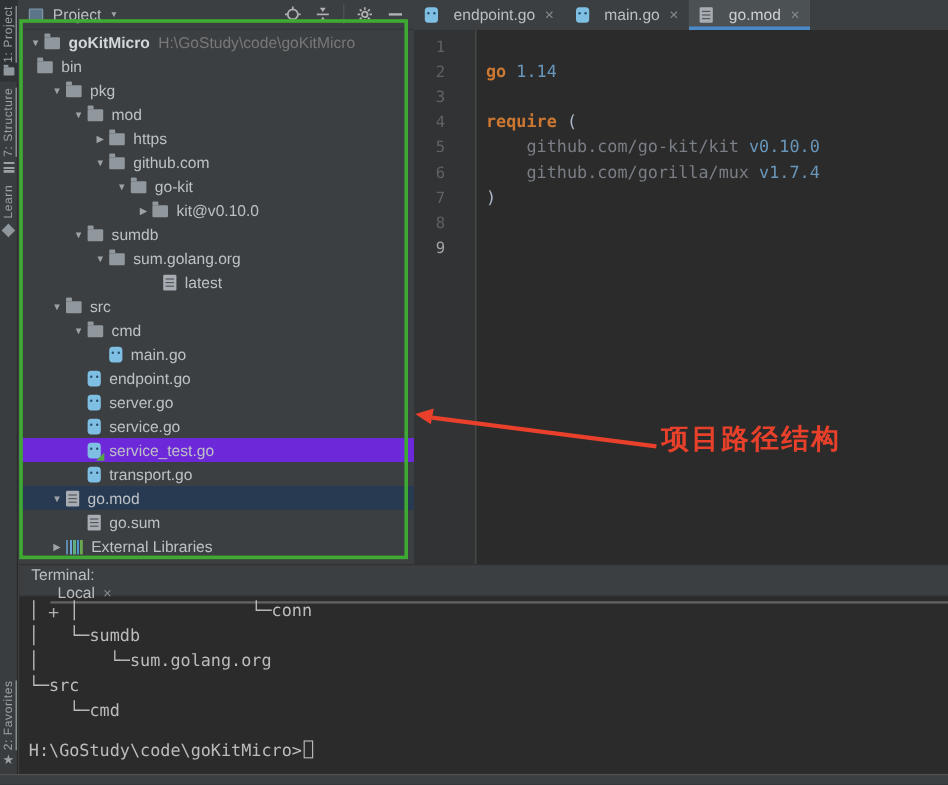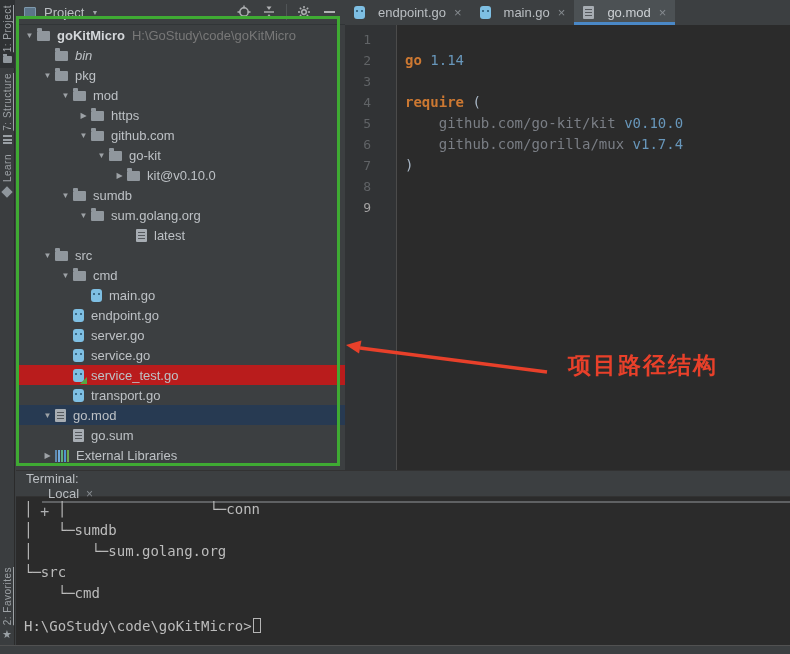--- a/index.html
+++ b/index.html
@@ -54,21 +54,21 @@
   }
   .tab.active { background:#4c5154; box-shadow:inset 0 -3px 0 #4a88c7; color:#ccd0d4; }
   .tab-close { color:#868b90; font-size:13px; margin-left:2px; }
   
   .proj-panel {
     position:absolute; left:16px; top:25px; width:329px; height:445px;
     background:#3c3f41; overflow:hidden; z-index:1;
   }
   .tree-row { display:flex; align-items:center; height:20px; font-size:13px; color:#bdc1c5; white-space:nowrap; }
   .tree-row.sel { background:#273a52; }
-  .tree-row.test { background:#b91c1c; }
+  .tree-row.test { background:#6d28d9; }
   .tw-arrow { width:15px; flex:none; font-size:8px; color:#9da2a6; text-align:center; }
   .ico { display:inline-block; flex:none; margin-right:7px; position:relative; }
   .ico.folder { width:13px; height:10px; background:#90979d; border-radius:1px; margin-top:1px; }
   .ico.folder::before { content:""; position:absolute; top:-3px; left:0; width:5px; height:3px; background:#90979d; border-radius:1px 1px 0 0; }
   .ico.go-file, .ico.go-test-file { width:11px; height:13px; background:#7ebfe3; border-radius:3px; }
   .ico.go-file::before, .ico.go-test-file::before {
     content:""; position:absolute; top:4px; left:2px; width:2px; height:2px;
     border-radius:50%; background:#27506b; box-shadow:5px 0 0 #27506b; }
   .ico.go-test-file::after { content:""; position:absolute; right:-3px; bottom:-2px;
     border-left:7px solid transparent; border-bottom:7px solid #55a743; }
@@ -117,21 +117,21 @@
   .cursor { display:inline-block; width:8px; height:15px; border:1px solid #b5b5b5; vertical-align:-2px; margin-left:1px; }
   
   .status-bar { position:absolute; left:0; right:0; bottom:0; height:9px; background:#3c3f41; border-top:1px solid #515151; }
   
   .hl-box {
     position:absolute; left:16px; top:16px; width:324px; height:450px;
     border:3px solid #3faa33; z-index:6; pointer-events:none;
   }
   .anno-svg { position:absolute; left:0; top:0; width:790px; height:654px; z-index:7; pointer-events:none; }
   .anno-text {
-    position:absolute; left:568px; top:350px; z-index:7;
+    position:absolute; left:551px; top:350px; z-index:7;
     font-size:23px; font-weight:bold; color:#e8402a; letter-spacing:2px; pointer-events:none;
   }
   .watermark {
     position:absolute; right:8px; top:621px; z-index:7;
     font-size:15px; color:#9b9b9b; pointer-events:none;
   }
 </style>
 </head>
 <body>
 
@@ -212,21 +212,21 @@
       </div>
     </div>
 
   <div class="proj-panel" id="tree">
       <div class="tree-row" style="padding-left: 6px;">
         <span class="tw-arrow">▼</span>
         <span class="ico folder"></span>
         <span class="tree-label bold">goKitMicro</span>
         <span class="tree-sub">H:\GoStudy\code\goKitMicro</span>
       </div>
-      <div class="tree-row" style="padding-left: 24px; font-style: italic;">
+      <div class="tree-row" style="">
         <span class="tw-arrow"></span>
         <span class="ico folder"></span>
         <span class="tree-label">bin</span>
       </div>
       <div class="tree-row" style="padding-left: 24px;">
         <span class="tw-arrow">▼</span>
         <span class="ico folder"></span>
         <span class="tree-label">pkg</span>
       </div>
       <div class="tree-row" style="padding-left: 42px;">

